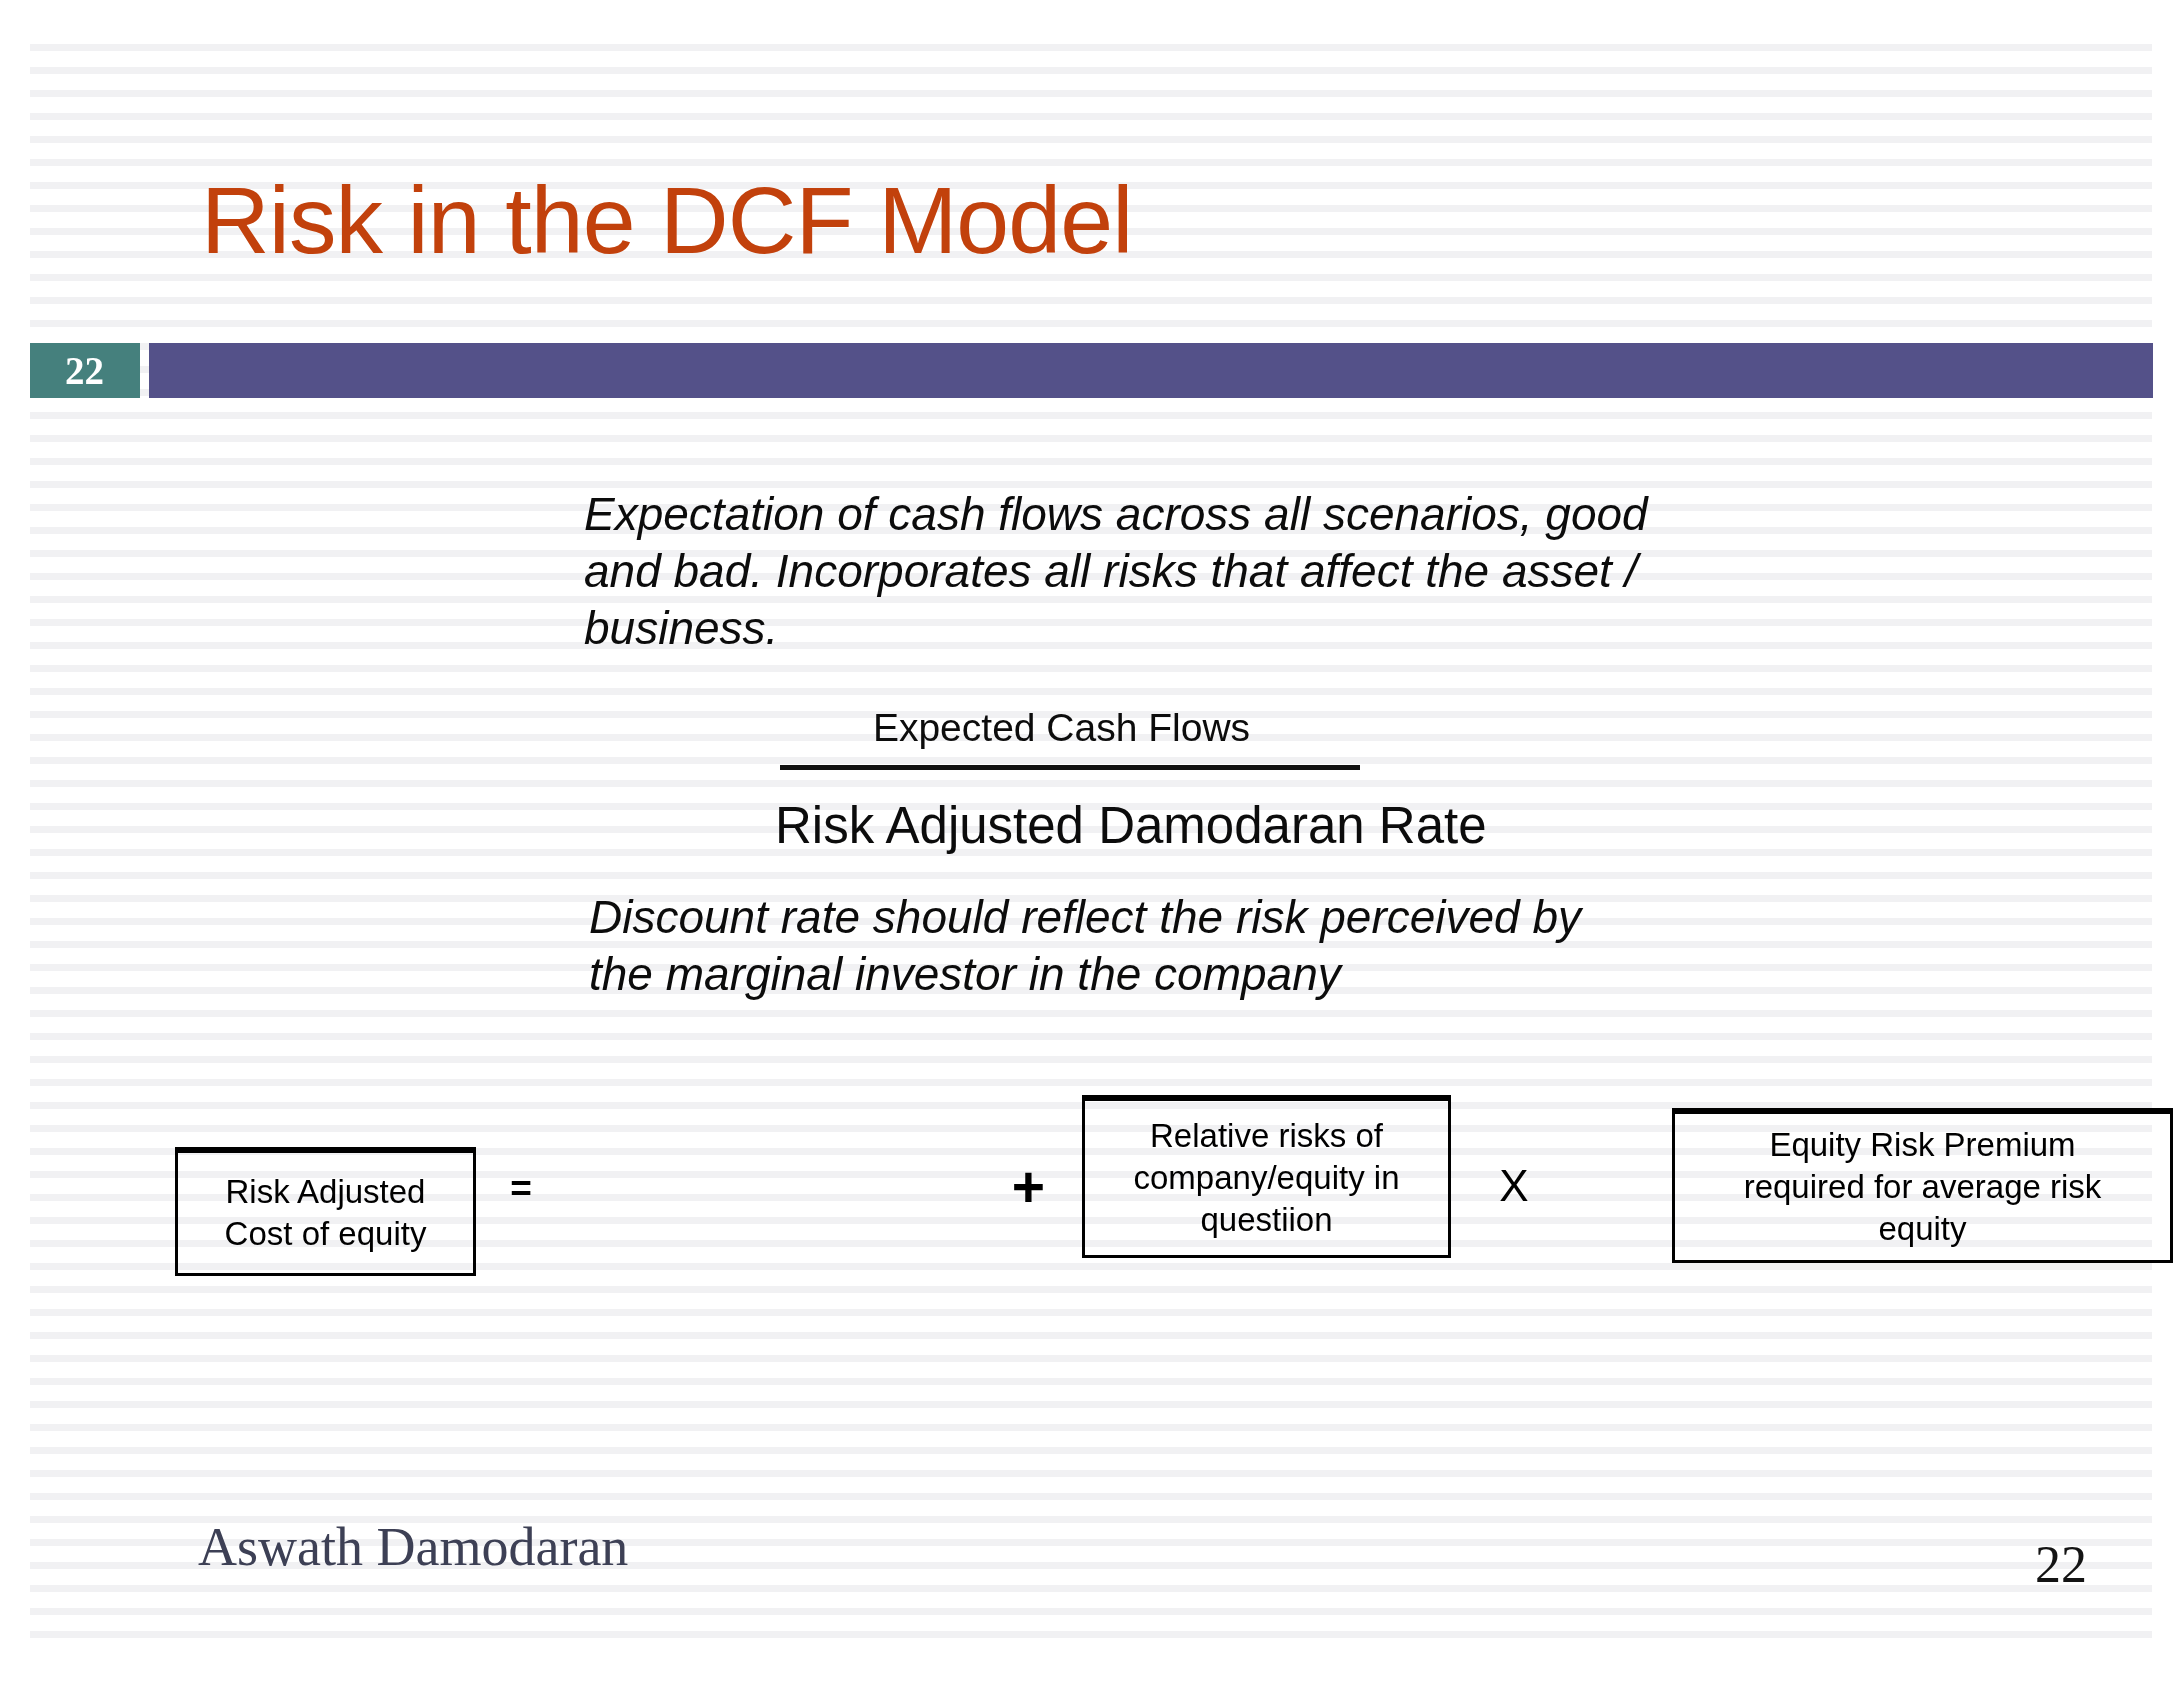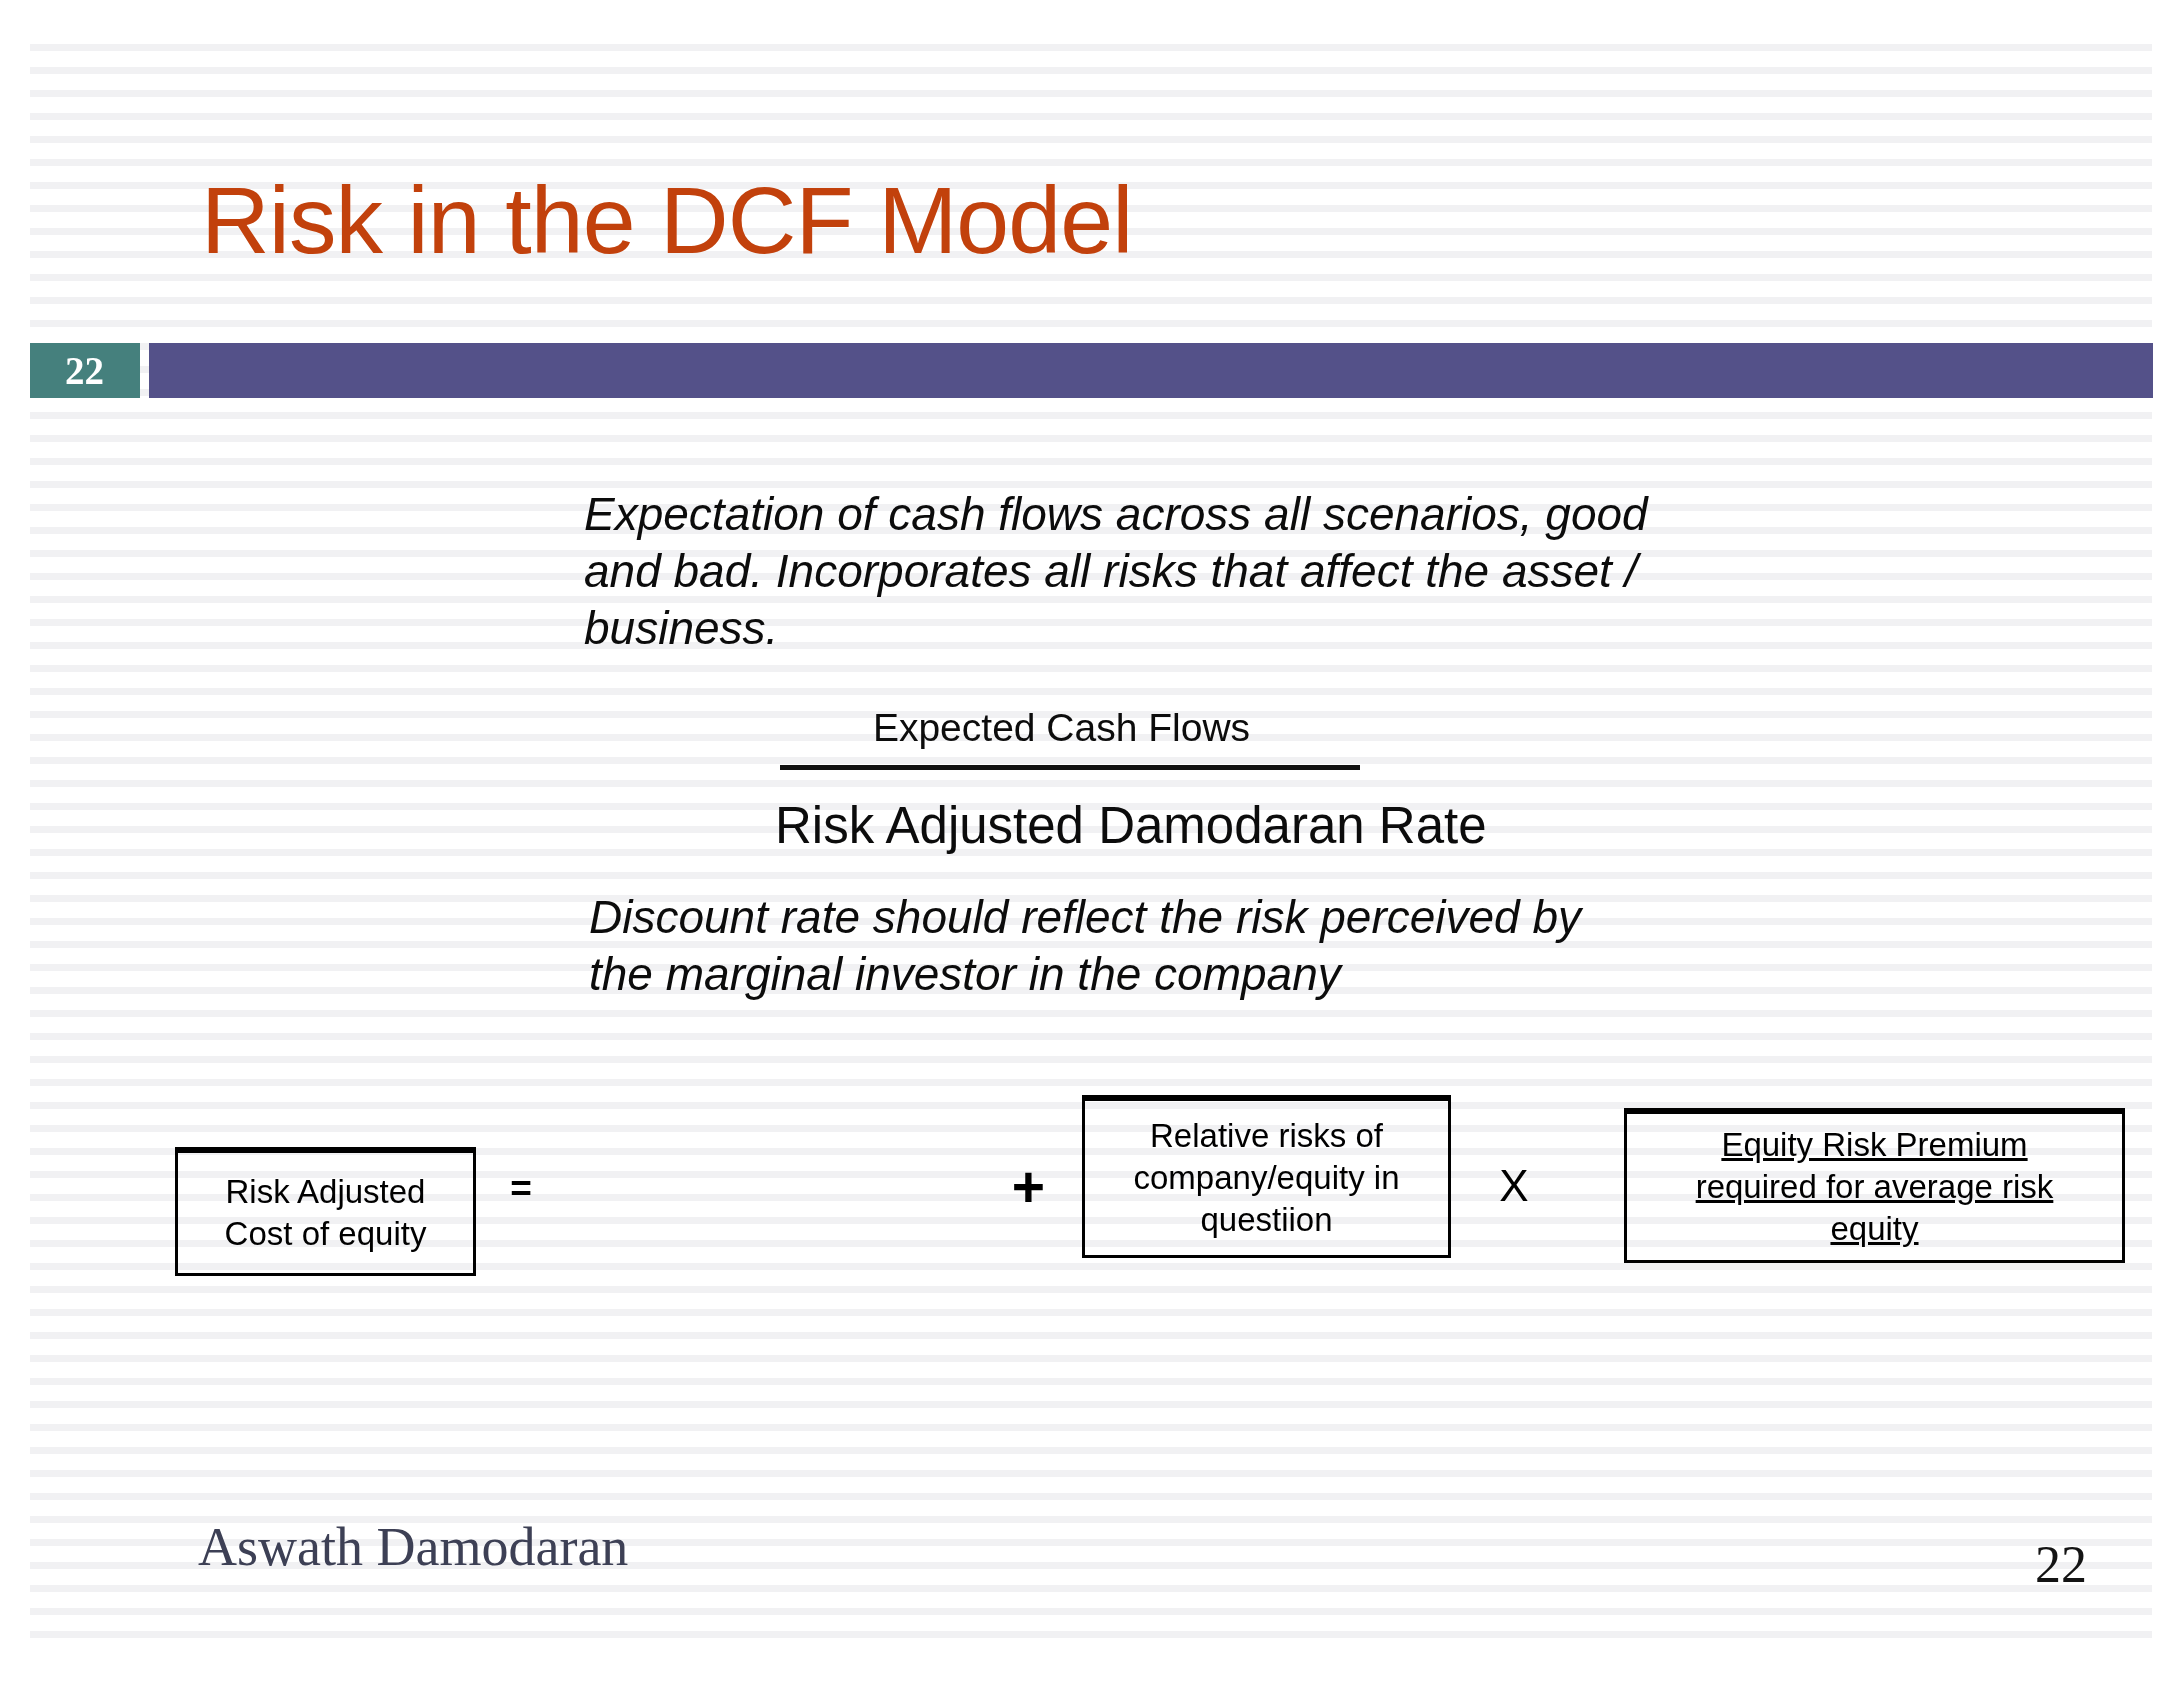--- a/index.html
+++ b/index.html
@@ -59,21 +59,21 @@
   .fbox {
     position: absolute; box-sizing: border-box;
     border: 3.7px solid #000000; border-top-width: 6.5px;
     display: flex; align-items: center; justify-content: center;
     text-align: center; font-size: 33px; line-height: 42px;
     color: #000000; white-space: pre-line; background: transparent;
   }
   .fbox-1 { left: 175px;  top: 1135px; width: 301px; height: 129px; margin-top: 12px; }
   .fbox-2 { left: 580px;  top: 1120px; width: 395px; height: 131px; }
   .fbox-3 { left: 1082px; top: 1095px; width: 369px; height: 163px; }
-  .fbox-4 { left: 1624px; top: 1108px; width: 501px; height: 155px; text-decoration: underline; }
+  .fbox-4 { left: 1672px; top: 1108px; width: 501px; height: 155px; }
 
   .op {
     position: absolute; color: #000000; text-align: center; white-space: nowrap;
   }
   .op-equals   { left: 498px;  top: 1168px; width: 46px;  font-size: 37px; font-weight: 700; }
   .op-plus     { left: 1001px; top: 1154px; width: 55px;  font-size: 57px; font-weight: 700; }
   .op-multiply { left: 1488px; top: 1161px; width: 52px;  font-size: 44px; font-weight: 400; }
 
   .footer-author {
     position: absolute; left: 198px; top: 1516px;

